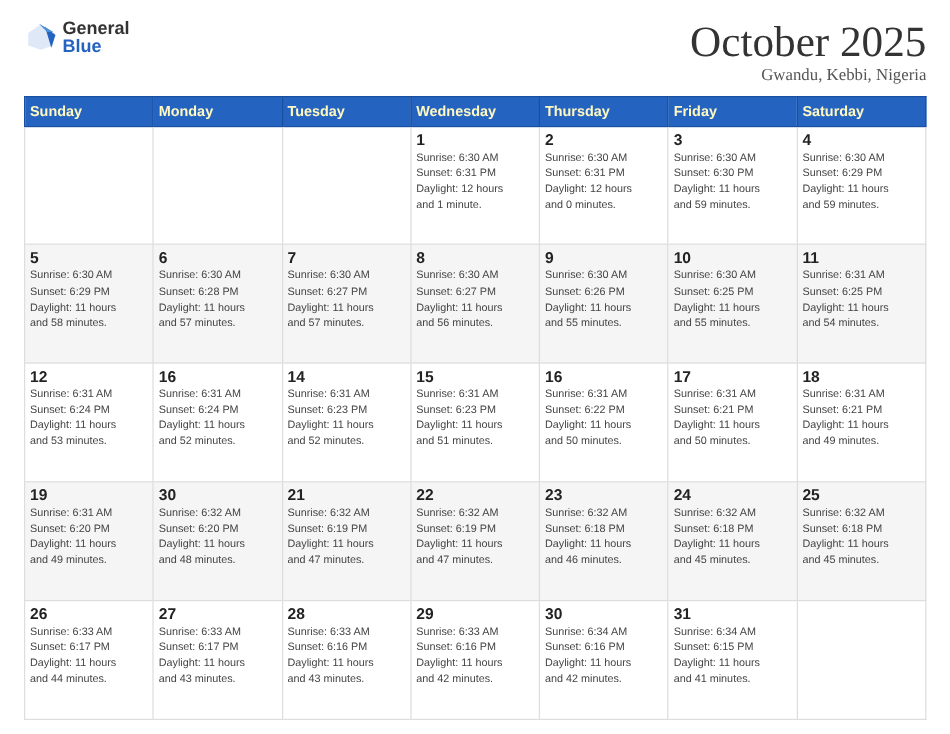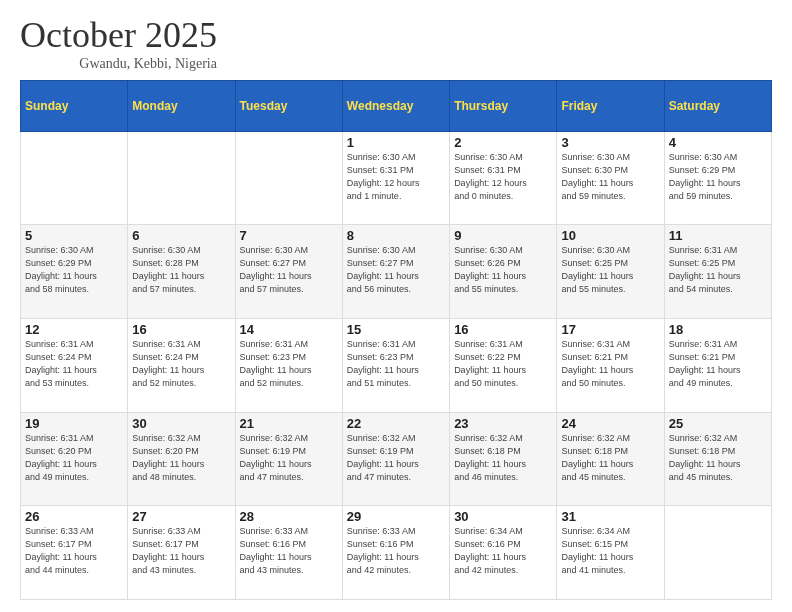--- a/index.html
+++ b/index.html
@@ -62,24 +62,24 @@
       color: #555;
     }
     .calendar {
       flex: 1;
       border-collapse: collapse;
       width: 100%;
       table-layout: fixed;
     }
     .calendar th {
       background: #2563c0;
-      color: #fde047;
+      color: #fef9c3;
       font-size: 12px;
       font-weight: bold;
-      padding: 18px 4px;
+      padding: 5px 4px;
       text-align: left;
       border: 1px solid #1a4fa0;
     }
     .calendar td {
       vertical-align: top;
       border: 1px solid #ddd;
       padding: 3px 4px;
       font-size: 9.5px;
       color: #333;
       background: #fff;
@@ -102,20 +102,31 @@
     }
     .empty-cell {
       background: #fff !important;
     }
   </style>
 </head>
 <body>
 
 <div class="page">
   <div class="header">
+    <div class="logo">
+      <svg class="logo-icon" viewBox="0 0 32 32">
+        <polygon points="16,4 28,12 28,24 16,28 4,24 4,12" fill="#2563c0" opacity="0.15"></polygon>
+        <polygon points="20,6 30,14 26,26" fill="#2563c0"></polygon>
+        <polygon points="14,3 28,11 22,11" fill="#4a90d9"></polygon>
+      </svg>
+      <div class="logo-text">
+        <span class="logo-general">General</span>
+        <span class="logo-blue">Blue</span>
+      </div>
+    </div>
     <div class="title-block">
       <div class="month-title">October 2025</div>
       <div class="subtitle">Gwandu, Kebbi, Nigeria</div>
     </div>
   </div>
 
   <table class="calendar">
     <thead>
       <tr>
         <th>Sunday</th>

